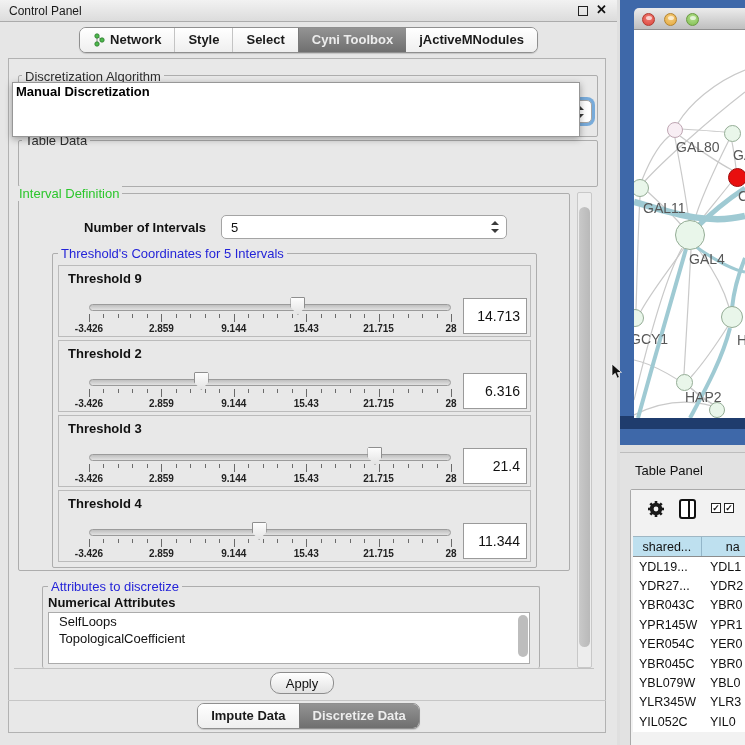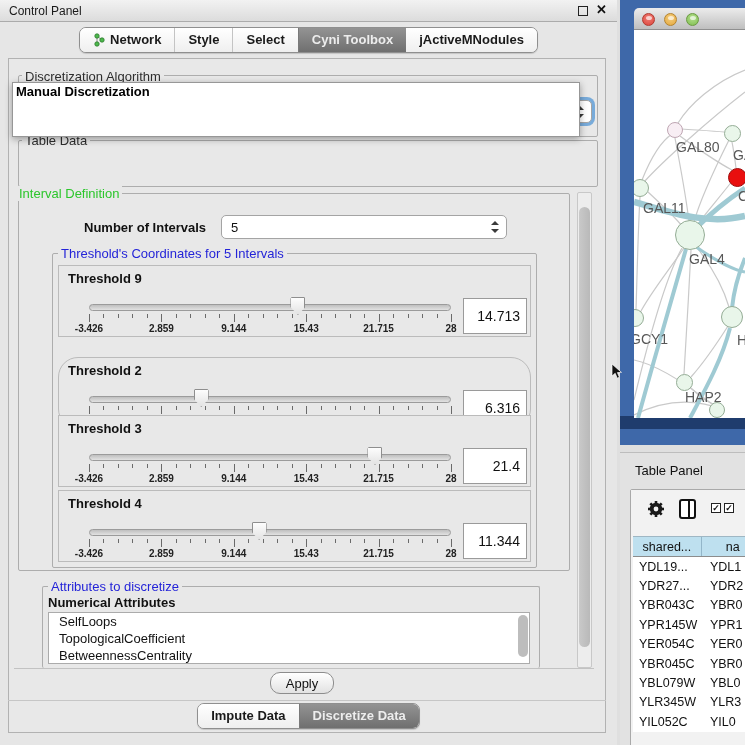--- a/index.html
+++ b/index.html
@@ -240,21 +240,21 @@
           <span class="tlabel" style="left: 0%;">-3.426</span>
           <span class="tlabel" style="left: 20%;">2.859</span>
           <span class="tlabel" style="left: 40%;">9.144</span>
           <span class="tlabel" style="left: 60%;">15.43</span>
           <span class="tlabel" style="left: 80%;">21.715</span>
           <span class="tlabel" style="left: 100%;">28</span>
         </div>
       <div class="sl-thumb" style="left: 231.445px;"></div>
       <div class="vfield">14.713</div>
     </div>
-    <div class="trow" style="top:357px;border-radius:20px;">
+    <div class="trow" style="top:340px;">
       <span class="trow-label">Threshold 2</span>
       <div class="sl-track"></div>
       <div class="sl-scale">
           <i class="tick major" style="left: 0%;"></i>
           <i class="tick minor" style="left: 4%;"></i>
           <i class="tick minor" style="left: 8%;"></i>
           <i class="tick minor" style="left: 12%;"></i>
           <i class="tick minor" style="left: 16%;"></i>
           <i class="tick major" style="left: 20%;"></i>
           <i class="tick minor" style="left: 24%;"></i>
@@ -367,21 +367,20 @@
       <div class="sl-thumb" style="left: 192.637px;"></div>
       <div class="vfield">11.344</div>
     </div>
 
     <div class="abs group" style="left:42px; top:586px; width:498px; height:82px; border-bottom:none;"></div>
     <span class="abs gtitle g-blue" style="left:48px; top:579px;">Attributes to discretize</span>
     <span class="abs" style="left:48px; top:595px; font-size:13px; font-weight:bold; color:#111;">Numerical Attributes</span>
     <div class="abs" id="attr-list">
       <div class="list-item">SelfLoops</div>
       <div class="list-item">TopologicalCoefficient</div>
-      <div class="list-item">BetweennessCentrality</div>
       <div id="attr-list-sb"></div>
     </div>
 
     <div class="abs" id="inner-sep"></div>
 
     <div class="abs" id="main-sb">
       <div id="main-sb-thumb"></div>
     </div>
 
     <div class="abs" id="apply-btn">Apply</div>

